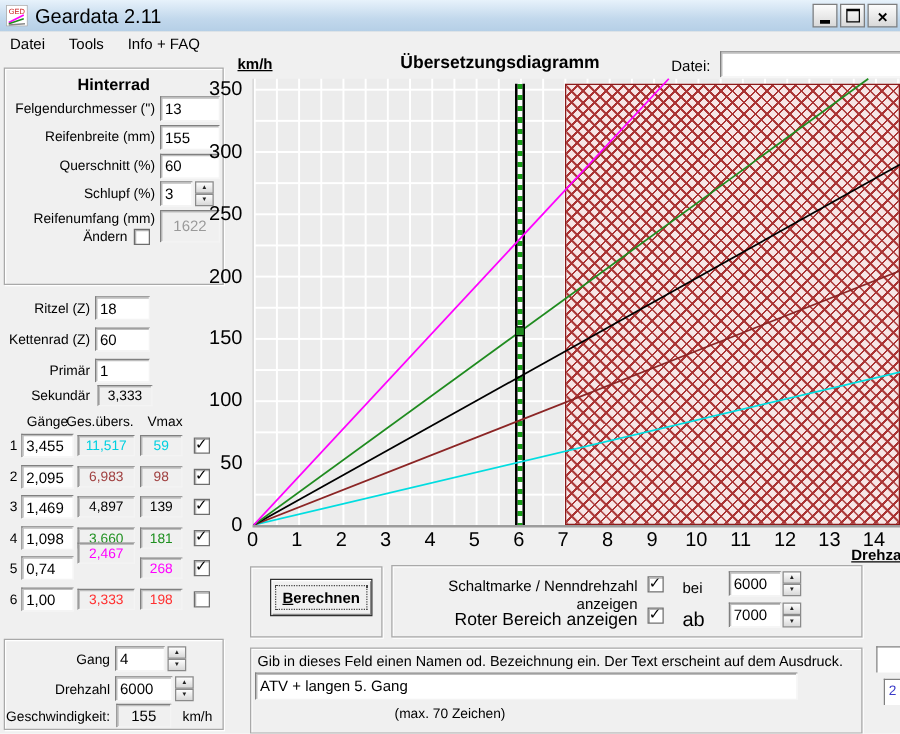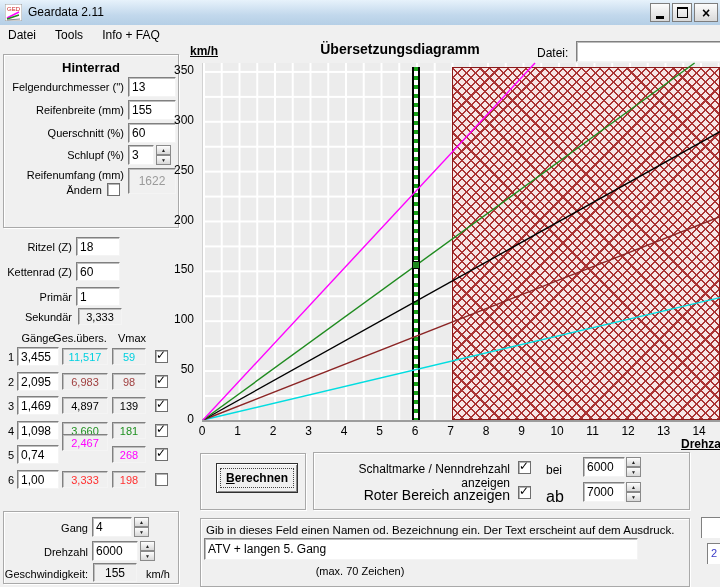--- a/index.html
+++ b/index.html
@@ -7,21 +7,21 @@
   .win{
     position:relative;width:720px;height:587px;overflow:hidden;
     background:#f0f0f0;
     font-family:"Liberation Sans","DejaVu Sans",sans-serif;
     font-size:11px;color:#000;
   }
   
   .titlebar{left:0;top:0;width:720px;height:25px;
     background:linear-gradient(#e7f2fb,#c2d8ec 60%,#b5cfe6);
     border-bottom:1px solid #93aec5;}
-  .title-text{left:28px;top:5px;font-size:12px;}
+  .title-text{left:28px;top:5px;font-size:16px;}
   .tb-btn{top:3px;width:20px;height:19px;background:linear-gradient(#fcfcfc,#d9d9d9);
     border:1px solid #7e7e7e;box-sizing:border-box;display:flex;align-items:center;justify-content:center;}
   .glyph-min{width:8px;height:3px;background:#000;margin-top:9px;}
   .glyph-max{width:9px;height:8px;border:1px solid #000;border-top:2px solid #000;}
   .glyph-close{font-size:14px;font-weight:bold;line-height:1;}
   
   .menubar{left:0;top:25px;width:720px;height:20px;background:#f0f0f0;}
   .menu-item{display:inline-block;padding:3px 8px;font-size:12px;}
   
   .groupbox{border:1px solid #a9a9a9;box-shadow:inset 1px 1px 0 #ffffff, 1px 1px 0 #ffffff;box-sizing:border-box;}
@@ -44,21 +44,21 @@
     display:flex;align-items:center;justify-content:center;font-size:5px;line-height:1;color:#222;box-sizing:border-box;}
   .pushbtn{background:#f0f0f0;border:1px solid #303030;
     box-shadow:inset 1px 1px 0 #ffffff, inset -1px -1px 0 #8a8a8a;
     display:flex;align-items:center;justify-content:center;box-sizing:border-box;}
   .btn-label{display:block;border:1px dotted #444;padding:2px 5px;font-weight:bold;font-size:12px;}
   .btn-label::first-letter{text-decoration:underline;}
   .bold-u{font-weight:bold;font-size:12px;text-decoration:underline;}
   
   .plot{left:202px;top:63px;width:517px;height:357px;background:#ececec;border-left:1px solid #d2d2d2;box-sizing:border-box;}
   .axisline{left:202px;top:420px;width:518px;height:2px;background:#9c9c9c;}
-  .tick{position:absolute;font-size:12px;}
+  .tick{position:absolute;font-size:16px;}
   .redzone{position:absolute;border:1px solid #8b1a1a;box-sizing:border-box;
     background-color:#f7e6e6;
     background-image:repeating-linear-gradient(45deg,#aa3434 0 1.5px,transparent 1.5px 6.5px),
                      repeating-linear-gradient(-45deg,#aa3434 0 1.5px,transparent 1.5px 6.5px);}
   .shiftbar{position:absolute;width:8px;box-sizing:border-box;
     border-left:2px solid #000;border-right:2px solid #000;
     background:repeating-linear-gradient(to bottom,#18a018 0 4px,#ffffff 4px 9px);}
   .opmark{position:absolute;width:8px;height:8px;background:#1f8b1f;border:1px solid #000;box-sizing:border-box;}
   svg.lines{position:absolute;left:0;top:0;overflow:visible;}
   .frag{background:#fff;border-top:1px solid #808080;border-left:1px solid #808080;box-sizing:border-box;}

